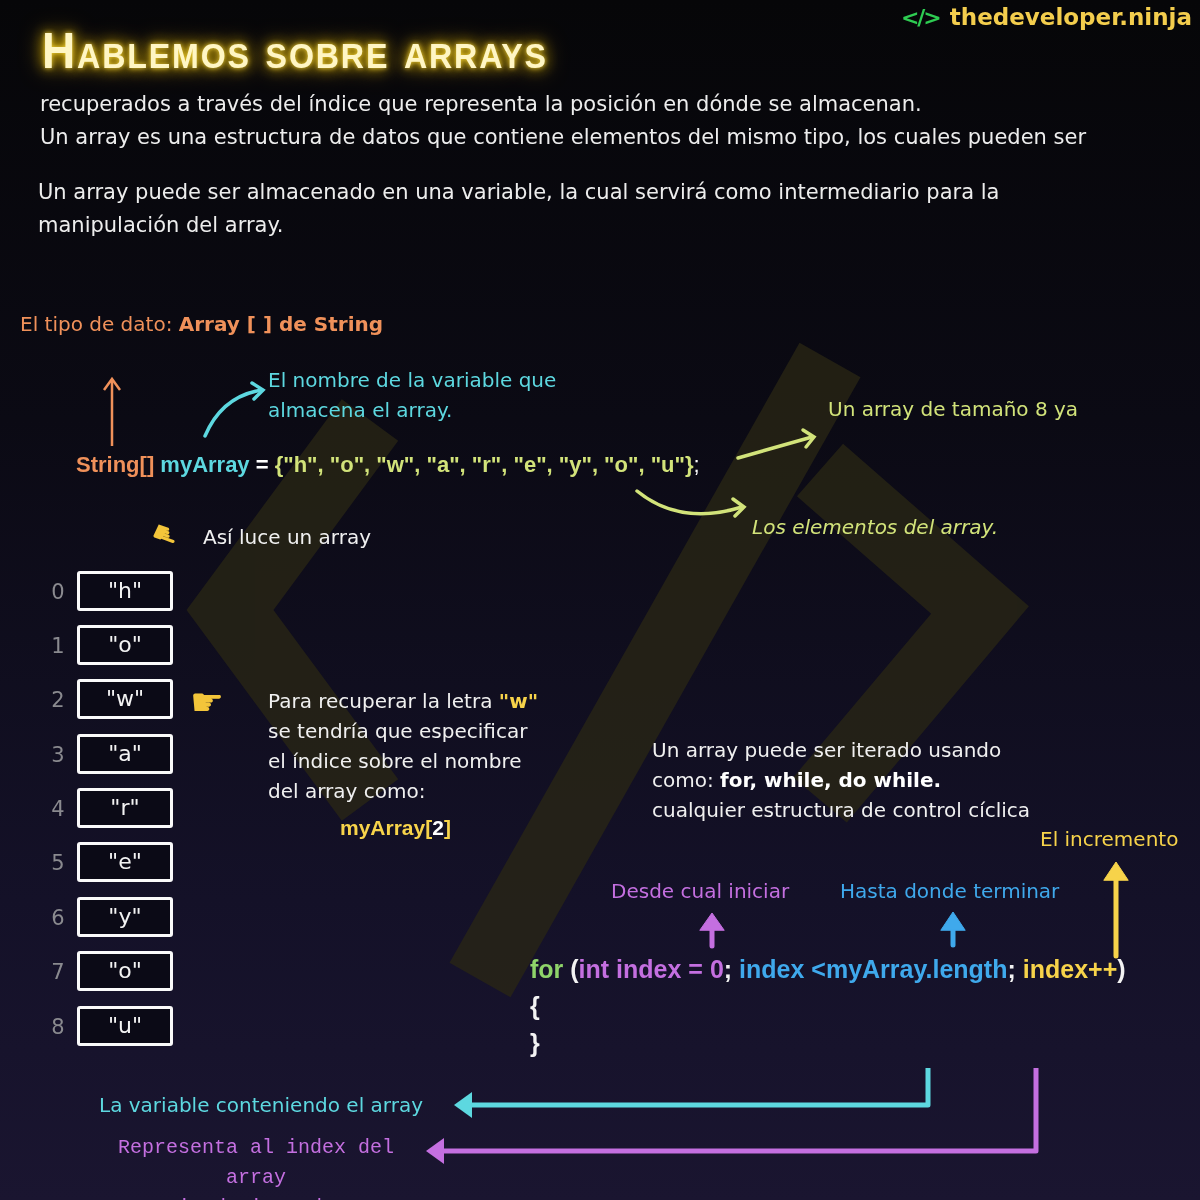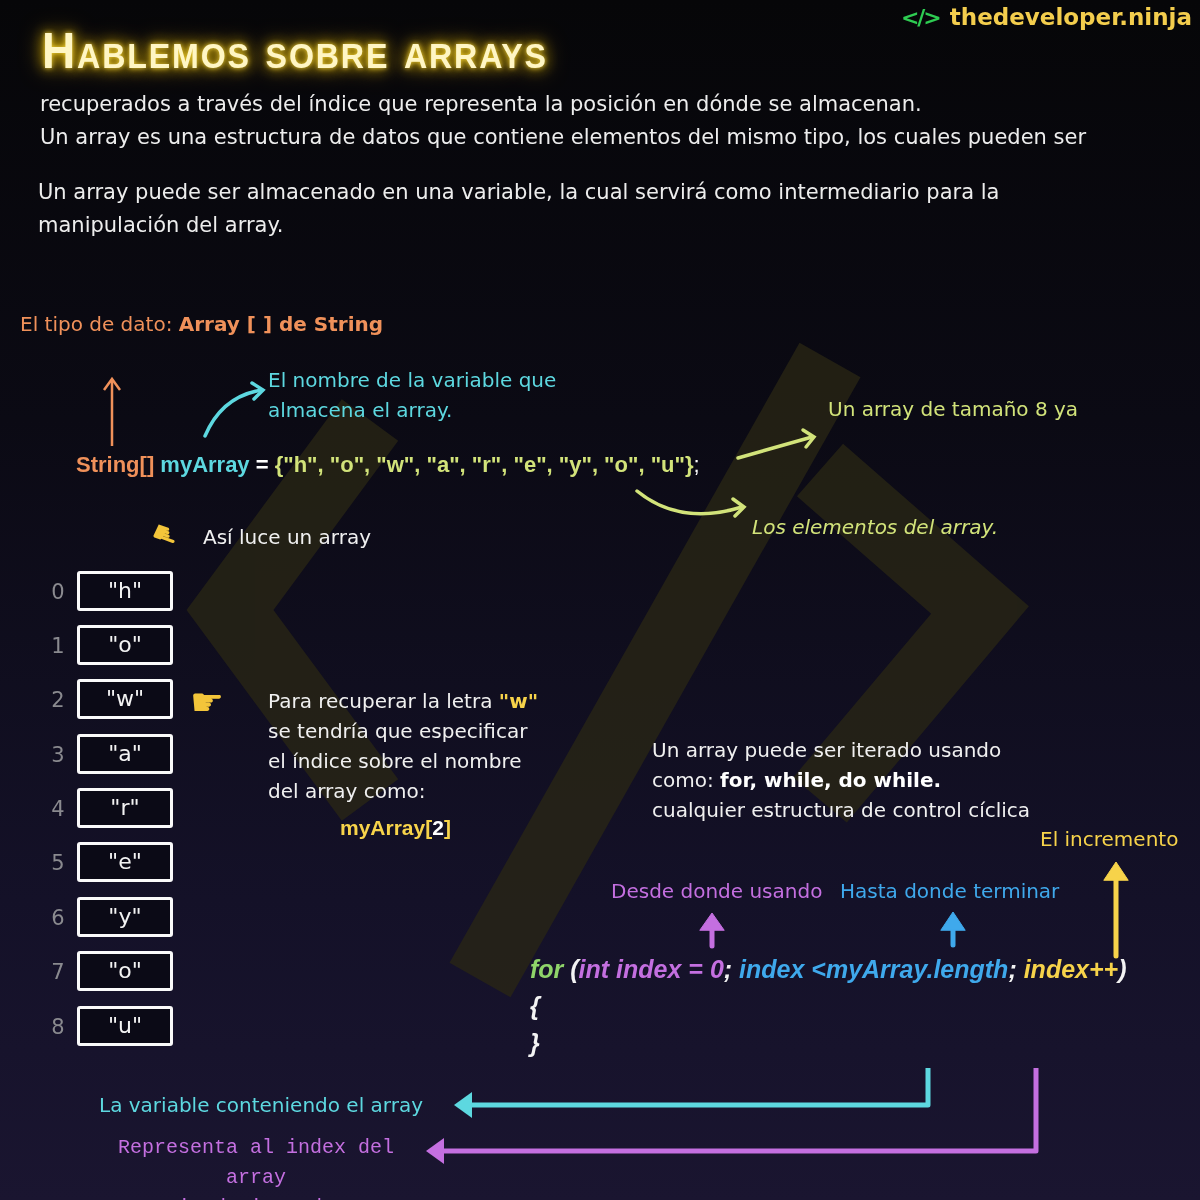--- a/index.html
+++ b/index.html
@@ -20,21 +20,21 @@
   .yellow{color:#f7d34a;}
   .purple{color:#c46fe0;}
   .blue{color:#3fa9ec;}
   .green{color:#8fd46a;}
   .b{font-weight:bold;}
   .lbl{font-size:20px;line-height:30px;}
   .code{font-family:"Liberation Sans",sans-serif;font-weight:bold;font-size:22px;}
   .cell{position:absolute;left:77px;width:96px;height:40px;border:3px solid #fafafa;border-radius:3px;
     box-sizing:border-box;text-align:center;font-size:22px;line-height:34px;color:#f3f3f3;background:#0b0a16;}
   .idx{position:absolute;left:48px;width:20px;text-align:center;font-size:21px;color:#8a8a8f;}
-  .loop{font-family:"Liberation Sans",sans-serif;font-weight:bold;font-size:25px;color:#f3f3f3;font-style:italic;}
+  .loop{font-family:"Liberation Sans",sans-serif;font-weight:bold;font-size:25px;color:#f3f3f3;}
   .hand{font-size:30px;color:#f3c53a;}
 </style>
 </head>
 <body>
 
 <svg class="bg-logo" viewBox="0 0 1200 1200">
   <g fill="none" stroke="#2a2714" stroke-width="70" stroke-linejoin="miter" opacity="0.75">
     <polyline points="370,420 230,610 370,800"></polyline>
     <line x1="830" y1="360" x2="480" y2="980"></line>
     <polyline points="820,470 980,610 820,800"></polyline>
@@ -127,21 +127,21 @@
   <span class="yellow">myArray[</span><span style="color:#fff">2</span><span class="yellow">]</span>
 </div>
 
 <div class="abs lbl" style="left:652px;top:735px;color:#f0f0f0;">
   <div>Un array puede ser iterado usando</div>
   <div><span>como:  </span><span class="b" style="color:#fff">for, while, do while.</span></div>
   <div>cualquier estructura de control cíclica</div>
 </div>
 
 <div class="abs lbl yellow" style="left:1040px;top:824px;">El incremento</div>
-<div class="abs lbl purple" style="left:611px;top:876px;">Desde donde usando</div>
+<div class="abs lbl purple" style="left:611px;top:876px;">Desde cual iniciar</div>
 <div class="abs lbl blue" style="left:840px;top:876px;">Hasta donde terminar</div>
 
 <svg class="abs" style="left:0;top:0;" width="1200" height="1200">
   <g stroke="#c46fe0" fill="#c46fe0" stroke-width="5" stroke-linecap="round">
     <line x1="712" y1="946" x2="712" y2="925"></line>
     <polygon points="700,930 712,913 724,930" stroke-width="1"></polygon>
   </g>
   <g stroke="#3fa9ec" fill="#3fa9ec" stroke-width="5" stroke-linecap="round">
     <line x1="953" y1="945" x2="953" y2="925"></line>
     <polygon points="941,930 953,912 965,930" stroke-width="1"></polygon>

